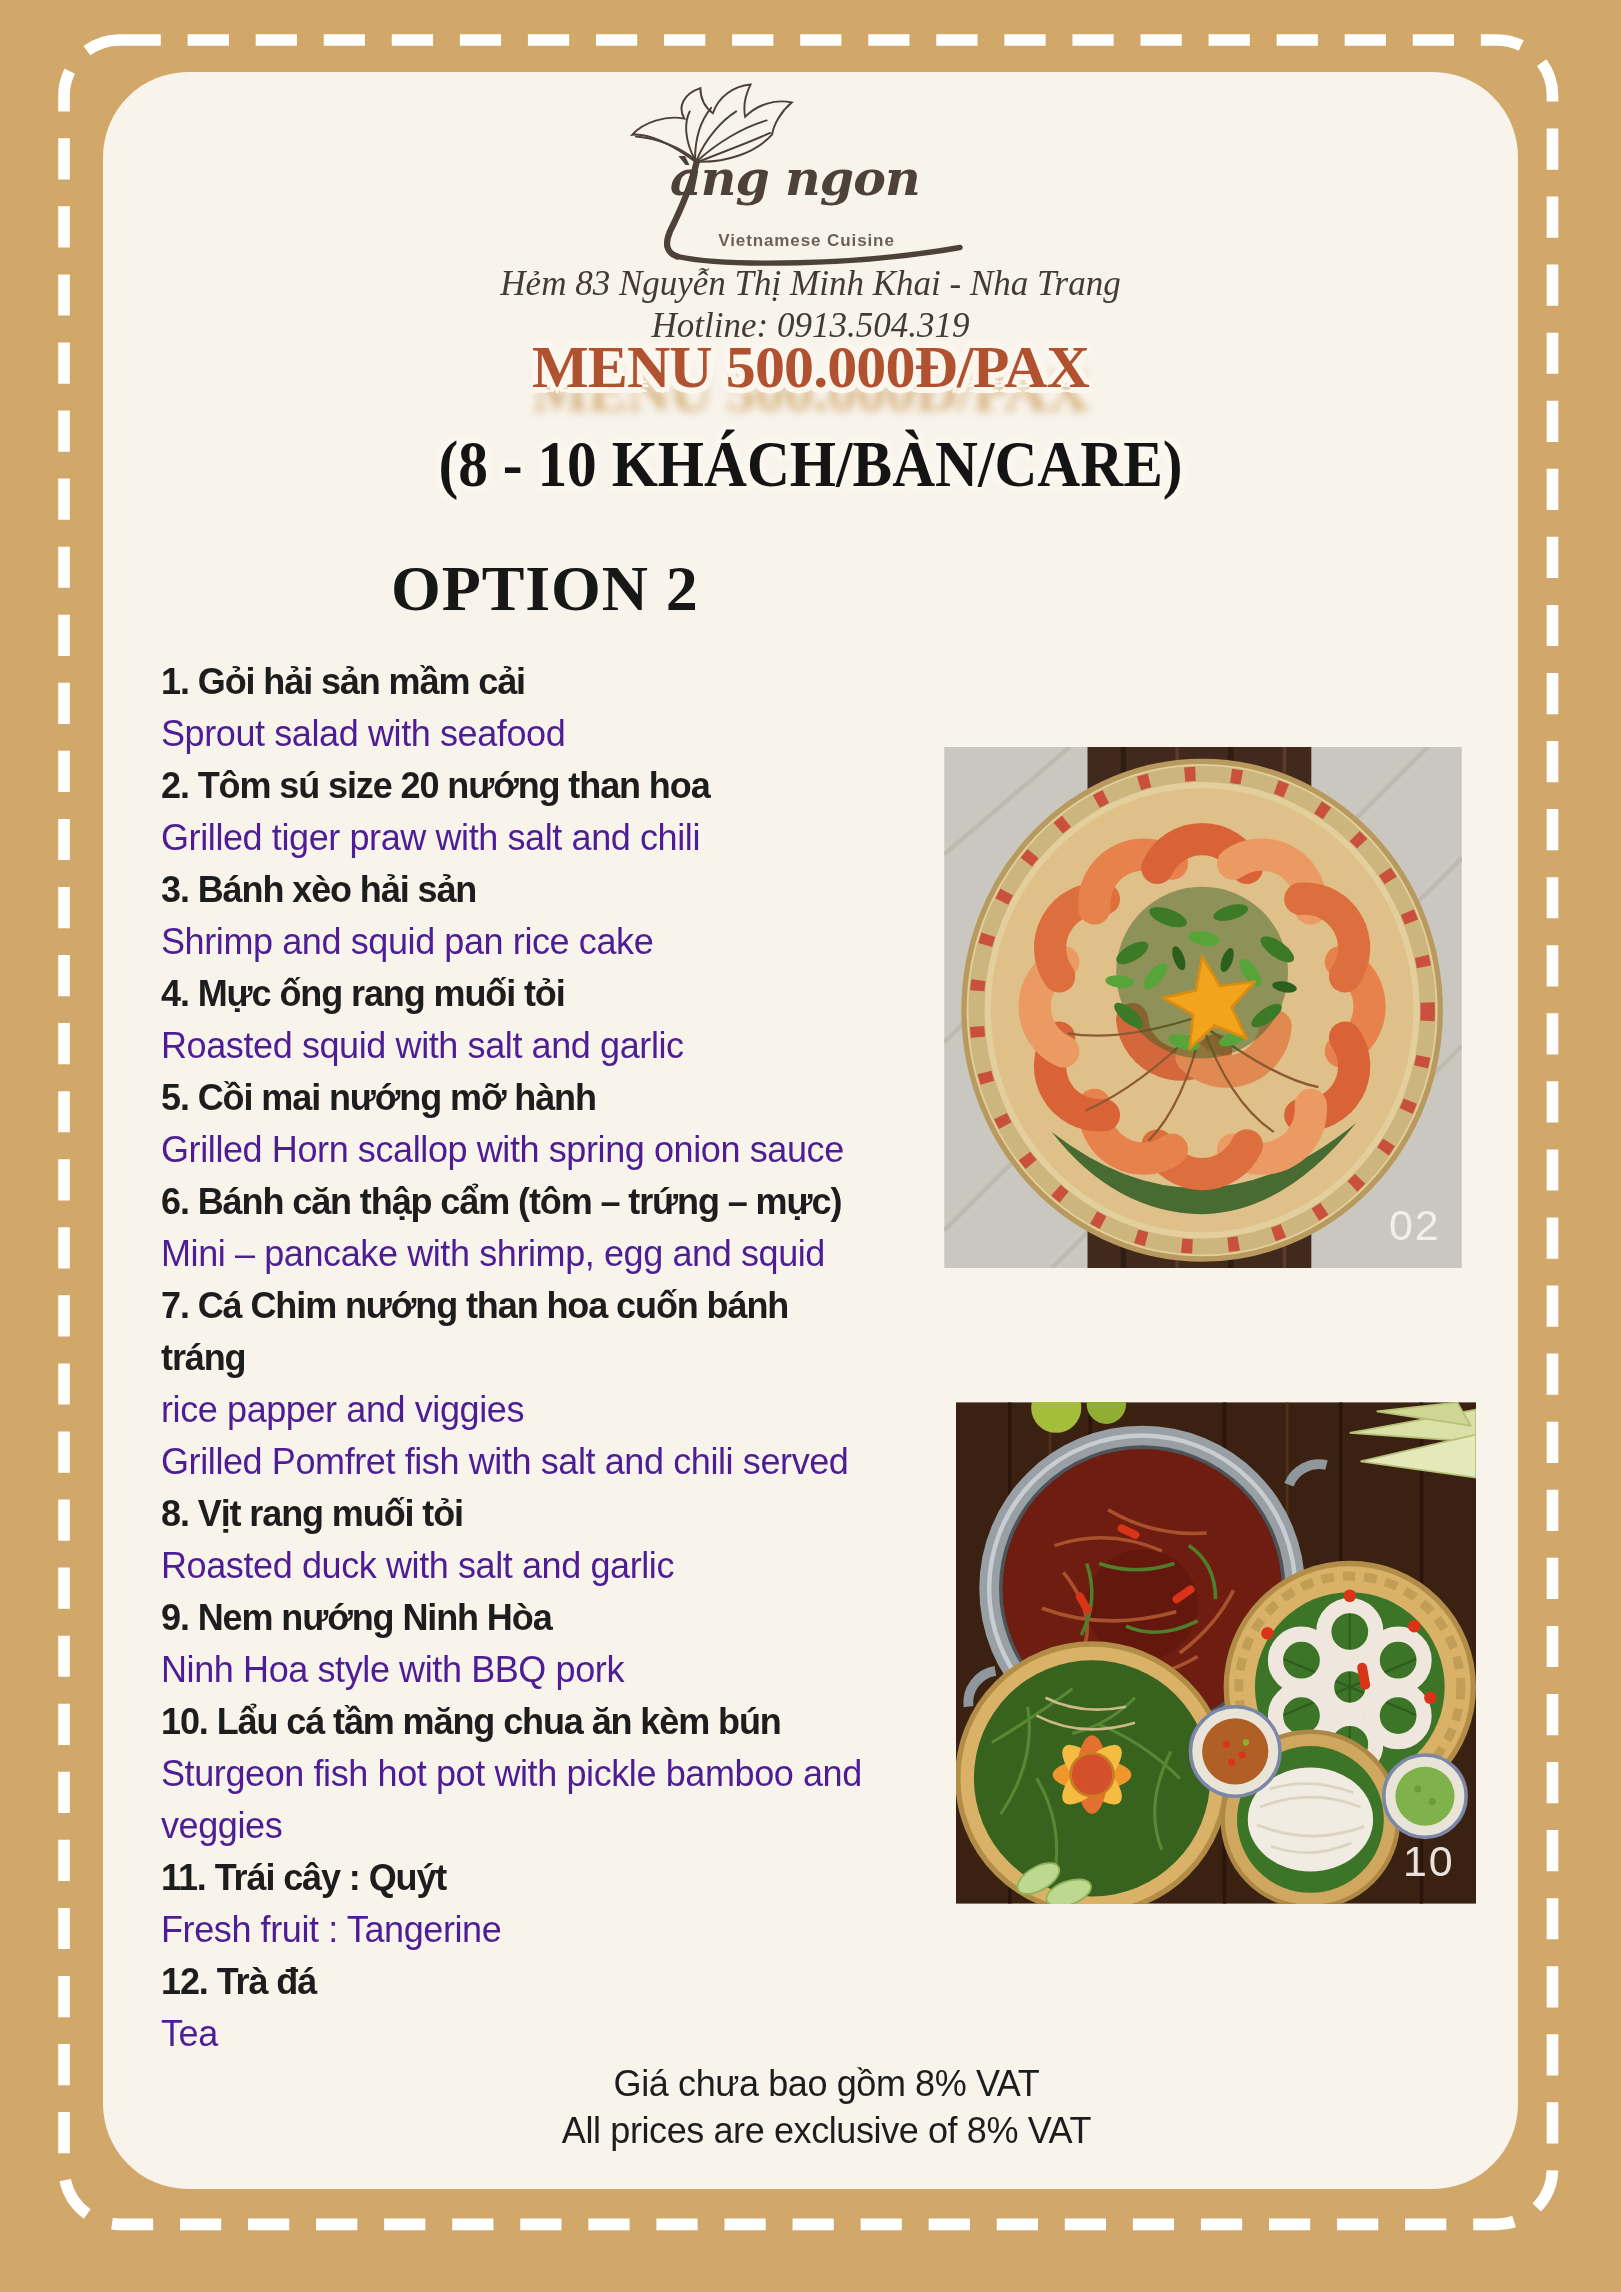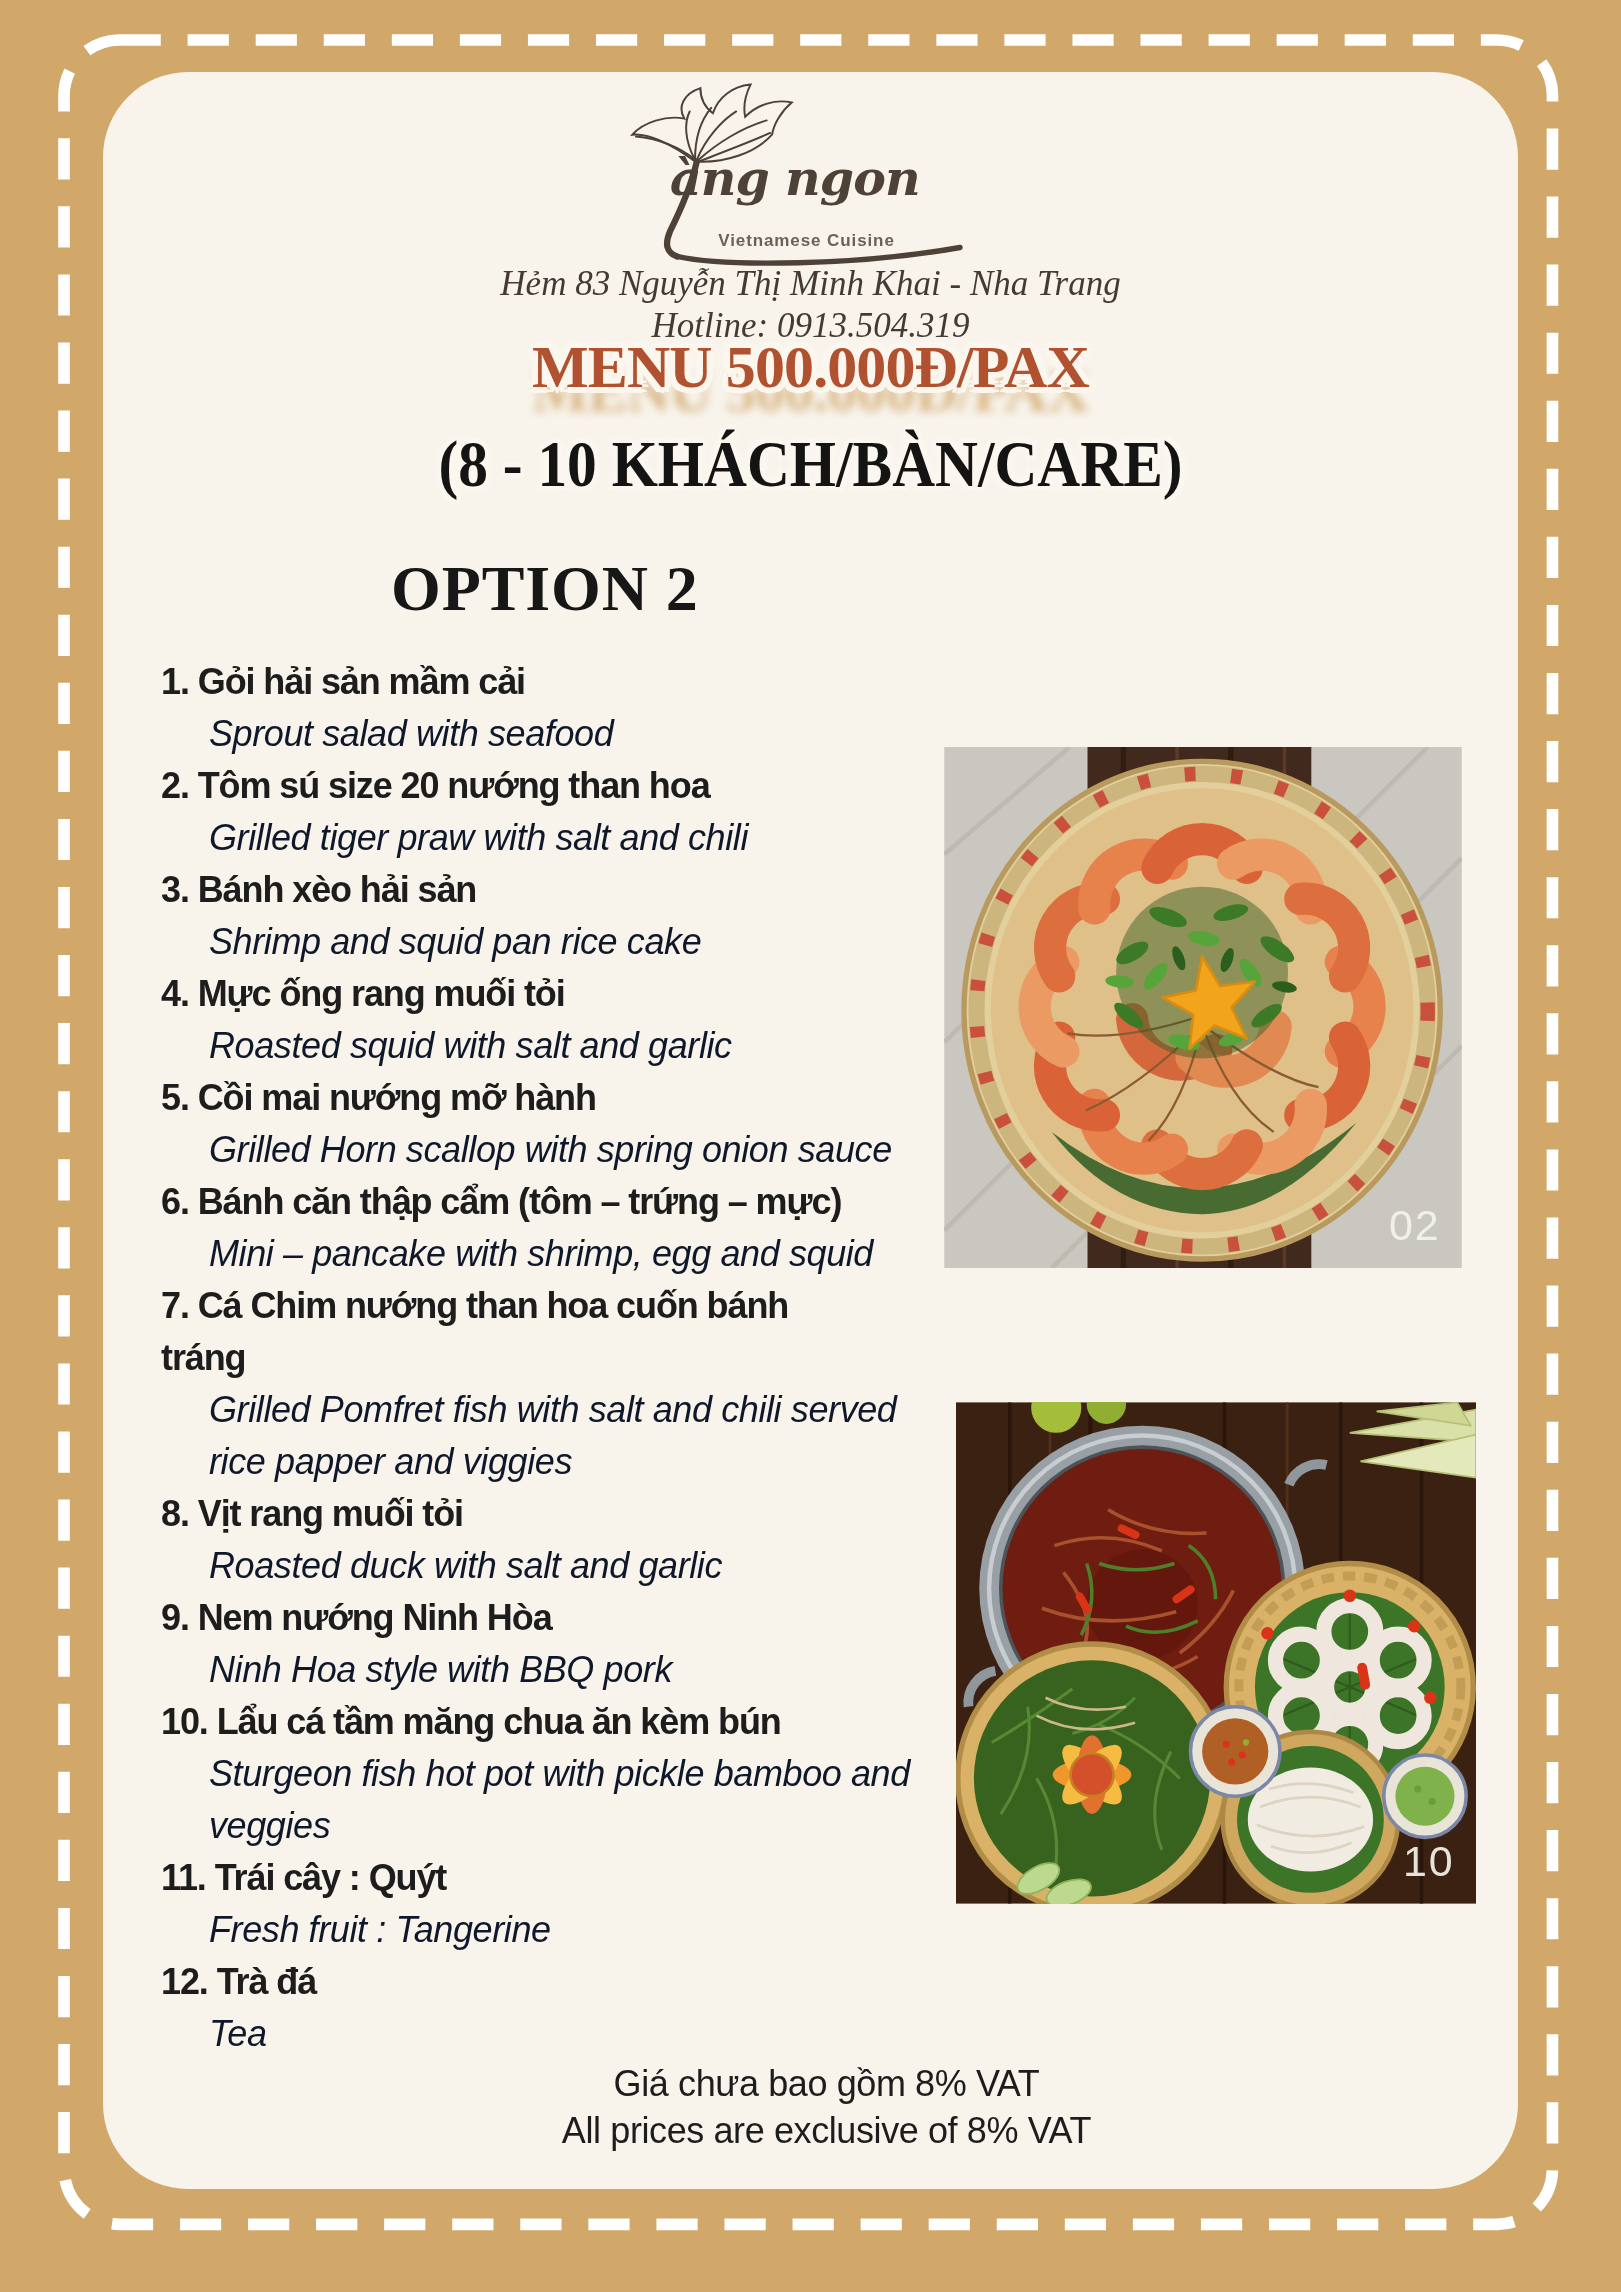--- a/index.html
+++ b/index.html
@@ -34,22 +34,22 @@
               text-shadow:-3.6px -3.6px 0 #fbf7ee,3.6px -3.6px 0 #fbf7ee,-3.6px 3.6px 0 #fbf7ee,
                            3.6px 3.6px 0 #fbf7ee,0 0 12.5px #ffffff;}
   .option-heading{position:absolute;left:391px;top:552px;
               font-family:"Liberation Serif",serif;font-weight:bold;font-size:64px;
               color:#171717;letter-spacing:0.9px;}
 
   
   .menu-items{position:absolute;left:161px;top:656px;width:788px;}
   .item-name{font-size:36px;font-weight:bold;letter-spacing:-1.1px;
              line-height:52px;color:#1d1d1d;white-space:nowrap;}
-  .item-trans{font-size:36px;font-style:italic;letter-spacing:-0.4px;
-             line-height:52px;color:#0f172a;white-space:nowrap;margin-left:48px;}
+  .item-trans{font-size:36px;letter-spacing:-0.4px;
+             line-height:52px;color:#4c1d95;white-space:nowrap;}
 
   
   .photo{position:absolute;overflow:hidden;}
   .photo-1{left:944px;top:747px;width:518px;height:521px;}
   .photo-2{left:944px;top:1402px;width:520px;height:502px;padding-left:12px;}
   .photo svg{display:block;width:100%;height:100%;}
   .photo-badge{position:absolute;right:21.5px;bottom:18px;font-size:43px;
                color:#f5f3ee;opacity:.92;letter-spacing:1.8px;}
 
   
@@ -103,22 +103,22 @@
     <div class="item-name">3. Bánh xèo hải sản</div>
     <div class="item-trans">Shrimp and squid pan rice cake</div>
     <div class="item-name">4. Mực ống rang muối tỏi</div>
     <div class="item-trans">Roasted squid with salt and garlic</div>
     <div class="item-name">5. Cồi mai nướng mỡ hành</div>
     <div class="item-trans">Grilled Horn scallop with spring onion sauce</div>
     <div class="item-name">6. Bánh căn thập cẩm (tôm – trứng – mực)</div>
     <div class="item-trans">Mini – pancake with shrimp, egg and squid</div>
     <div class="item-name">7. Cá Chim nướng than hoa cuốn bánh</div>
     <div class="item-name">tráng</div>
+    <div class="item-trans">rice papper and viggies</div>
     <div class="item-trans">Grilled Pomfret fish with salt and chili served</div>
-    <div class="item-trans">rice papper and viggies</div>
     <div class="item-name">8. Vịt rang muối tỏi</div>
     <div class="item-trans">Roasted duck with salt and garlic</div>
     <div class="item-name">9. Nem nướng Ninh Hòa</div>
     <div class="item-trans">Ninh Hoa style with BBQ pork</div>
     <div class="item-name">10. Lẩu cá tầm măng chua ăn kèm bún</div>
     <div class="item-trans">Sturgeon fish hot pot with pickle bamboo and</div>
     <div class="item-trans">veggies</div>
     <div class="item-name">11. Trái cây : Quýt</div>
     <div class="item-trans">Fresh fruit : Tangerine</div>
     <div class="item-name">12. Trà đá</div>

